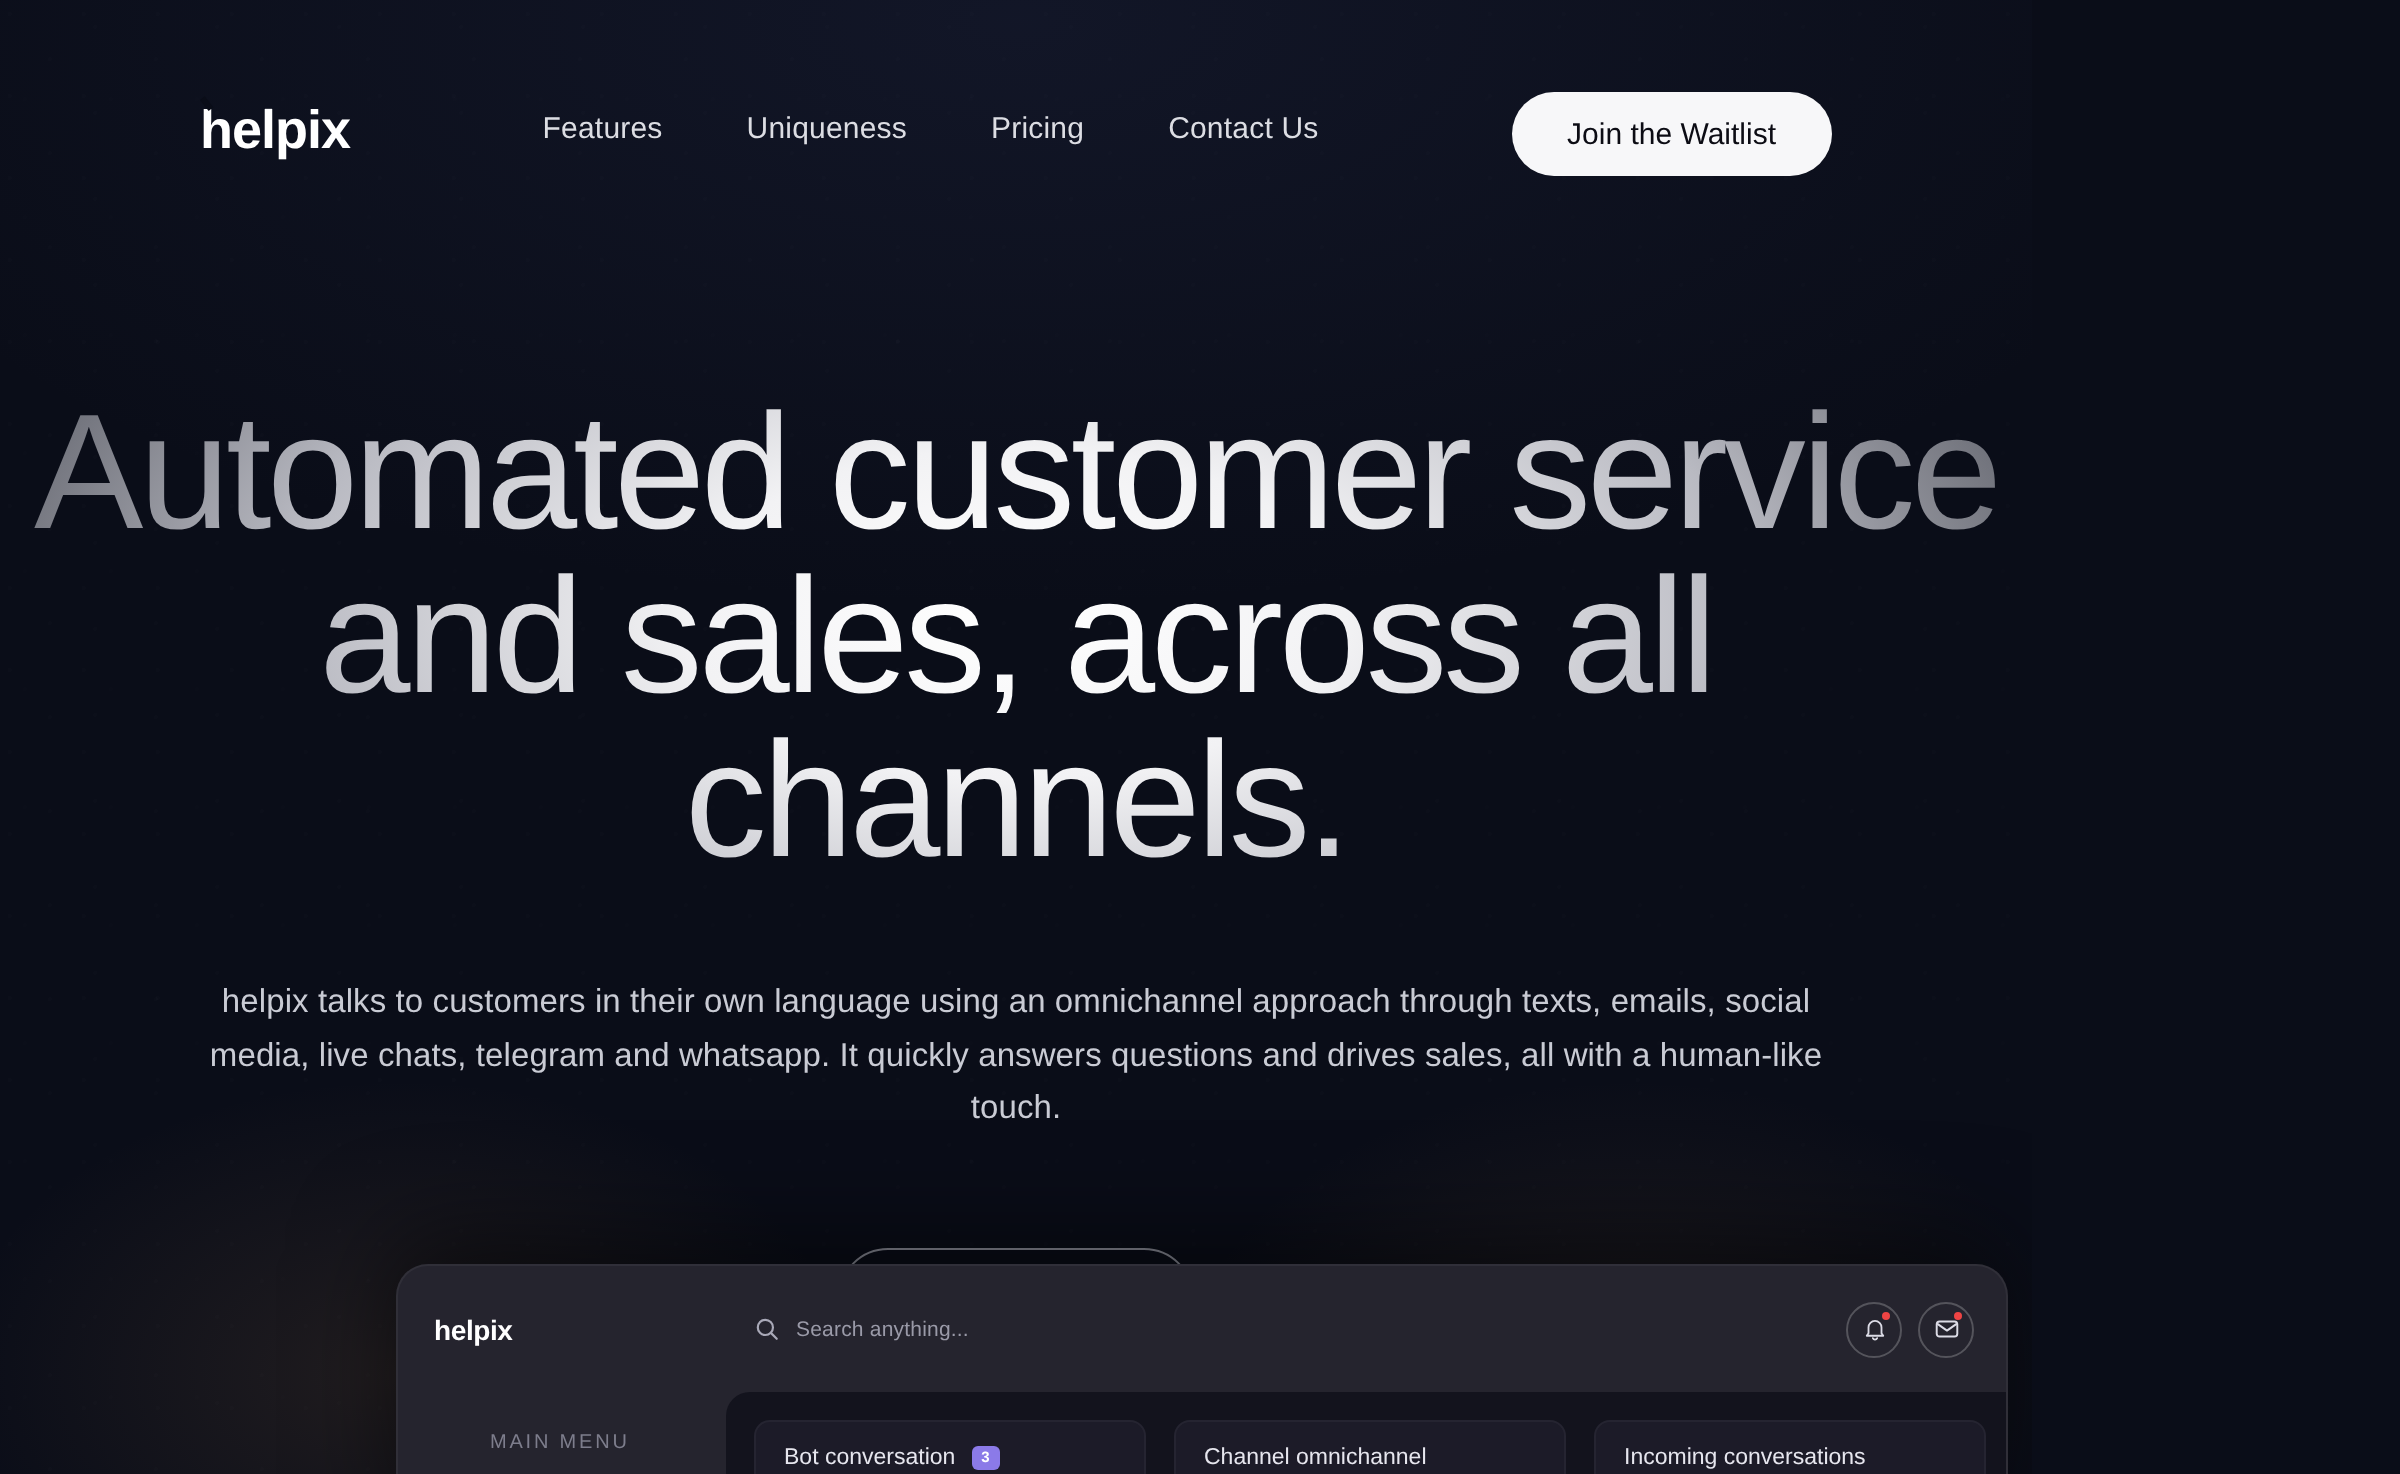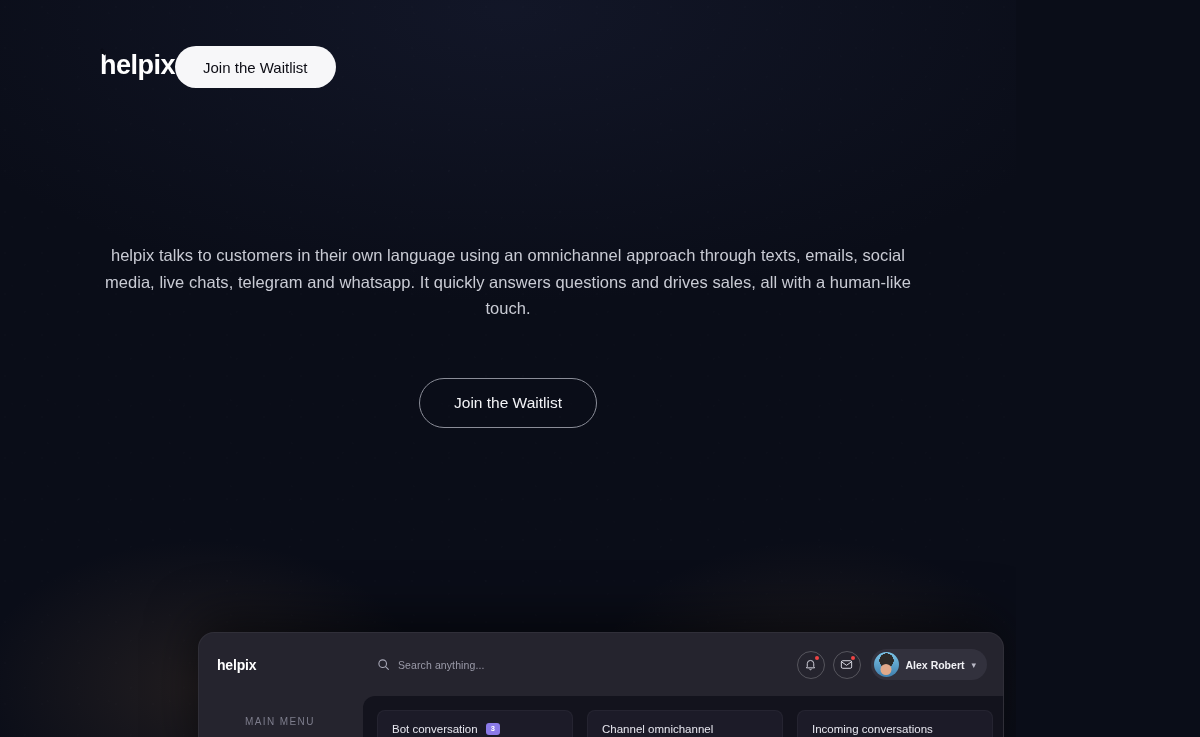--- a/index.html
+++ b/index.html
@@ -243,26 +243,36 @@
   <div class="glow-top"></div>
   <div class="glow-bl"></div>
   <div class="glow-br"></div>
 
   <header class="site-header">
 
     <div class="logo">
       <span class="logo-h">helpix</span>
     </div>
 
+    <nav class="main-nav">
+      <a href="#">Features</a>
+      <a href="#">Uniqueness</a>
+      <a href="#">Pricing</a>
+      <a href="#">Contact Us</a>
+    </nav>
 
     <button class="btn-header">Join the Waitlist</button>
   </header>
 
   <section class="hero">
 
+    <h1 class="hero-title">
+      <span class="line1">Automated customer service</span>
+      <span class="line2">and sales, across all channels.</span>
+    </h1>
 
     <p class="hero-sub">helpix talks to customers in their own language using an omnichannel approach through texts, emails, social media, live chats, telegram and whatsapp. It quickly answers questions and drives sales, all with a human-like touch.</p>
 
     <button class="btn-hero">Join the Waitlist</button>
   </section>
 
   <div class="dash">
 
     <div class="dash-topbar">
 
@@ -285,25 +295,20 @@
       </div>
 
       <div class="icon-circle" style="margin-left:8px">
         <svg width="13" height="13" viewBox="0 0 24 24" fill="none">
           <rect x="2.5" y="5" width="19" height="14" rx="2.6" stroke="#dcdce6" stroke-width="1.8"></rect>
           <path d="M3.5 7.5 12 13.5l8.5-6" stroke="#dcdce6" stroke-width="1.8" stroke-linecap="round" stroke-linejoin="round"></path>
         </svg>
         <span class="dot"></span>
       </div>
 
-      <div class="user-chip">
-        <div class="avatar"></div>
-        <span class="user-name">Alex Robert</span>
-        <span class="chev">▾</span>
-      </div>
     </div>
 
     <div class="dash-body">
 
       <aside class="dash-side">
         <div class="side-label">MAIN MENU</div>
       </aside>
 
       <main class="dash-main">
 

